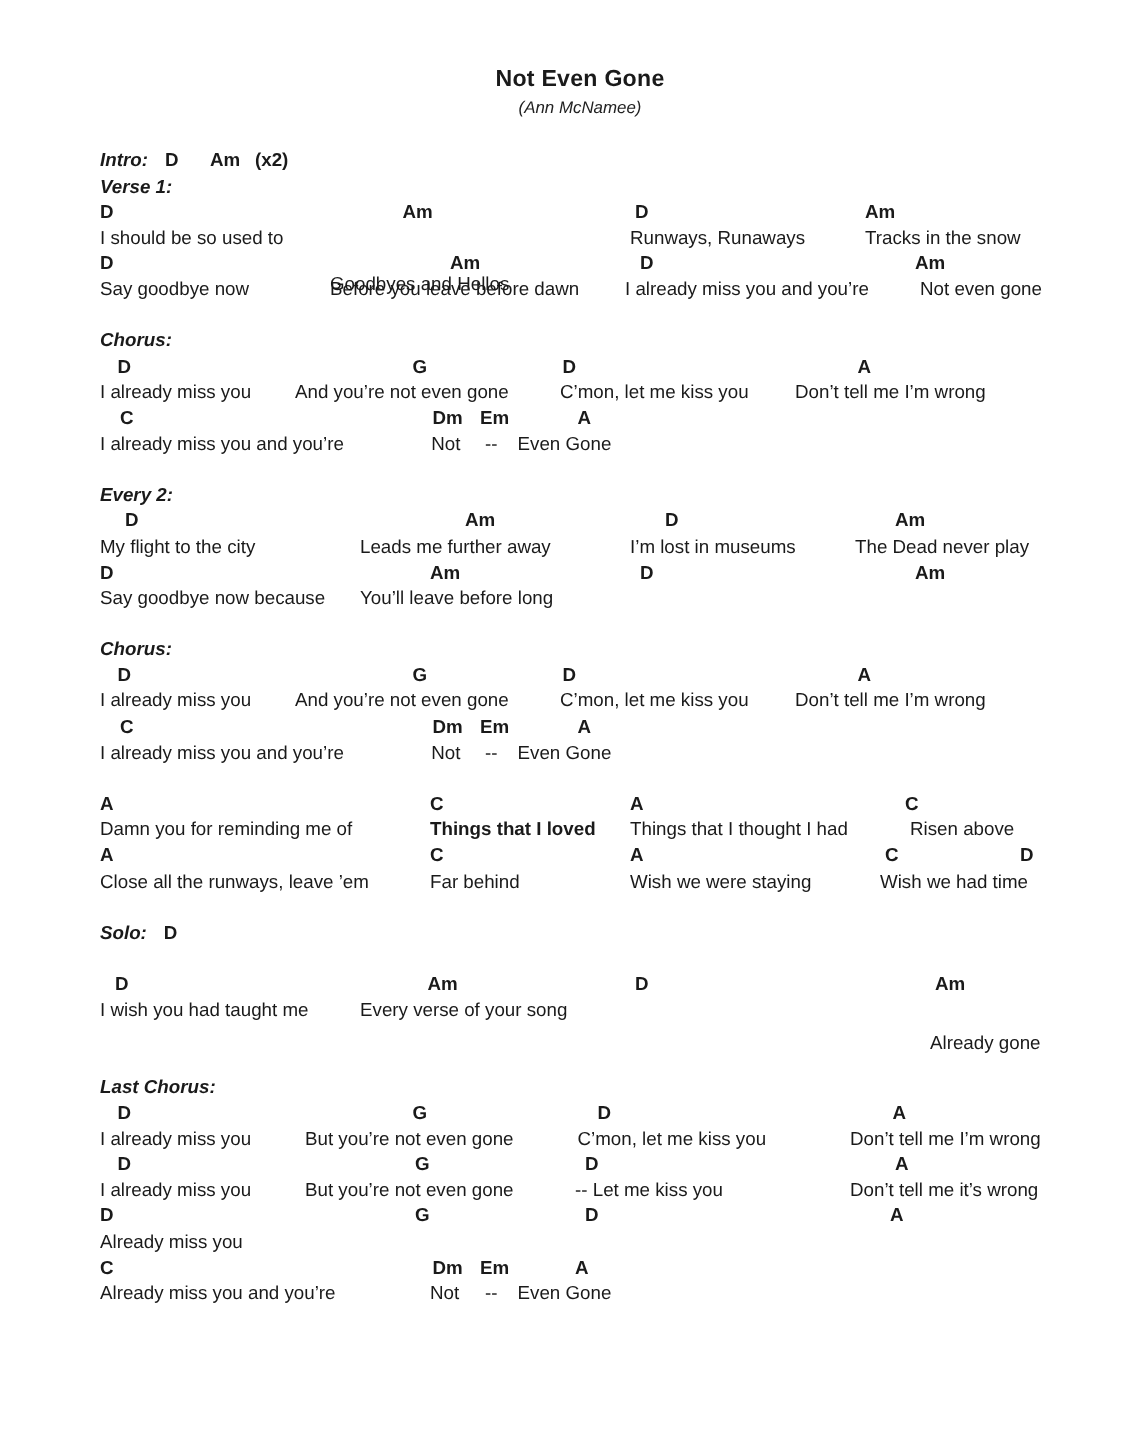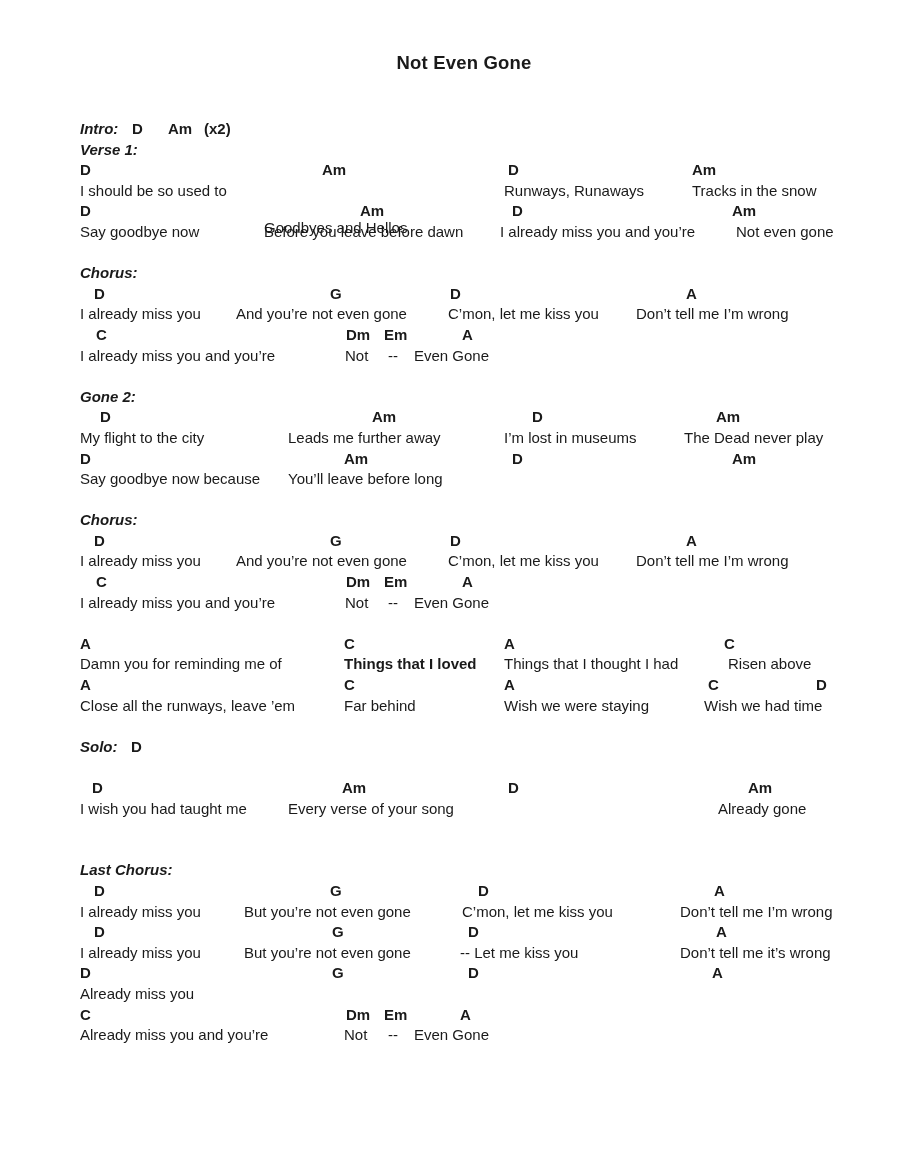--- a/index.html
+++ b/index.html
@@ -45,20 +45,21 @@
   .seg.chord { font-weight: bold; }
   .seg.label { font-weight: bold; font-style: italic; }
   .seg.lyric { font-weight: normal; }
 </style>
 </head>
 <body>
 
 <div class="page">
   <div class="header">
     <div class="title">Not Even Gone</div>
+    <div class="subtitle">(Ann McNamee)</div>
   </div>
   <div class="song-body">
       <div class="line">
         <span class="seg label" style="left: 0px;">Intro:</span>
         <span class="seg chord" style="left: 52px;">D</span>
         <span class="seg chord" style="left: 88px;">Am</span>
         <span class="seg chord" style="left: 124px;">(x2)</span>
       </div>
       <div class="line">
         <span class="seg label" style="left: 0px;">Verse 1:</span>
@@ -110,21 +111,21 @@
         <span class="seg chord" style="left: 382px;">A</span>
       </div>
       <div class="line">
         <span class="seg lyric" style="left: 0px;">I already miss you and you’re</span>
         <span class="seg lyric" style="left: 265px;">Not</span>
         <span class="seg lyric" style="left: 308px;">--</span>
         <span class="seg lyric" style="left: 334px;">Even Gone</span>
       </div>
       <div class="gap" style="height: 20.6px;"></div>
       <div class="line">
-        <span class="seg label" style="left: 0px;">Gone 2:</span>
+        <span class="seg label" style="left: 0px;">Every 2:</span>
       </div>
       <div class="line">
         <span class="seg chord" style="left: 20px;">D</span>
         <span class="seg chord" style="left: 292px;">Am</span>
         <span class="seg chord" style="left: 452px;">D</span>
         <span class="seg chord" style="left: 636px;">Am</span>
       </div>
       <div class="line">
         <span class="seg lyric" style="left: 0px;">My flight to the city</span>
         <span class="seg lyric" style="left: 208px;">Leads me further away</span>
@@ -203,21 +204,21 @@
       <div class="gap" style="height: 20.6px;"></div>
       <div class="line">
         <span class="seg chord" style="left: 12px;">D</span>
         <span class="seg chord" style="left: 262px;">Am</span>
         <span class="seg chord" style="left: 428px;">D</span>
         <span class="seg chord" style="left: 668px;">Am</span>
       </div>
       <div class="line">
         <span class="seg lyric" style="left: 0px;">I wish you had taught me</span>
         <span class="seg lyric" style="left: 208px;">Every verse of your song</span>
-        <span class="seg lyric" style="left: 638px;">Already gone</span>
+        <span class="seg lyric" style="left: 664px; margin-top: 26px;">Already gone</span>
       </div>
       <div class="gap" style="height: 41.2px;"></div>
       <div class="line">
         <span class="seg label" style="left: 0px; font-style: italic;">Last Chorus:</span>
       </div>
       <div class="line">
         <span class="seg chord" style="left: 14px;">D</span>
         <span class="seg chord" style="left: 250px;">G</span>
         <span class="seg chord" style="left: 398px;">D</span>
         <span class="seg chord" style="left: 634px;">A</span>

